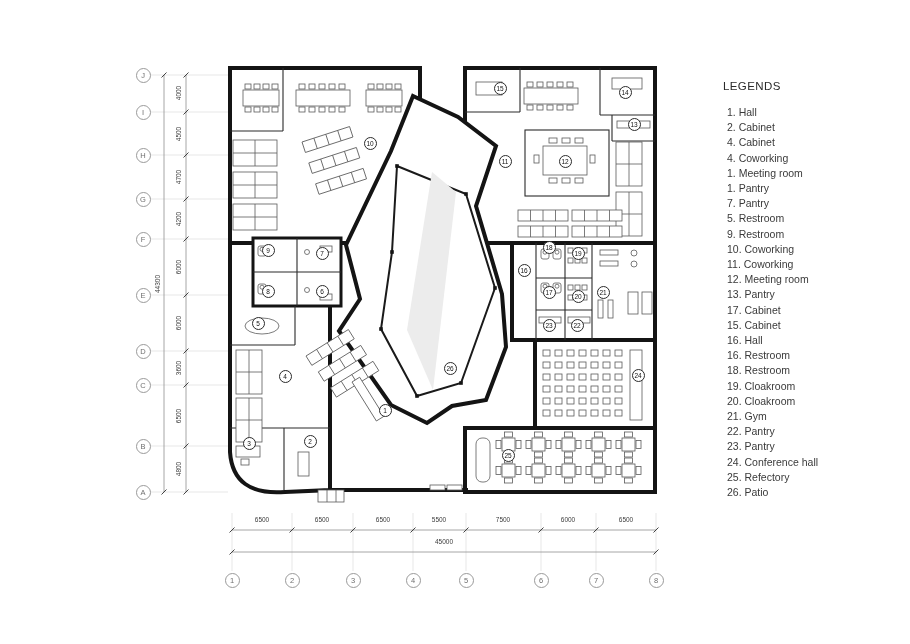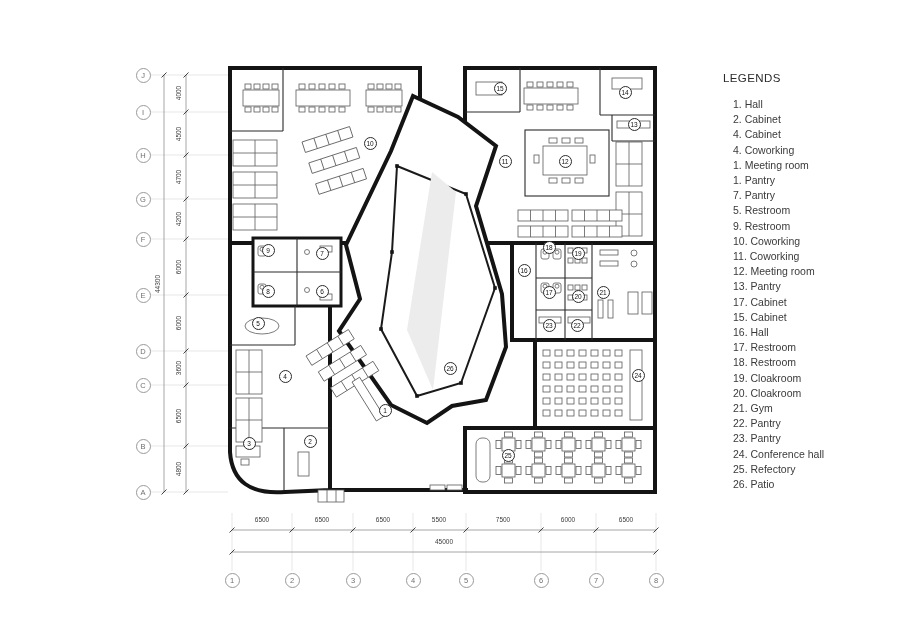--- a/index.html
+++ b/index.html
@@ -21,23 +21,23 @@
   
   .gmark{position:absolute;width:13px;height:13px;border:1px solid #9a9a9a;border-radius:50%;
          background:#fff;color:#6f6f6f;font-size:7.5px;line-height:13px;text-align:center;z-index:3;}
   .rlabel{position:absolute;width:11px;height:11px;border:1px solid #2b2b2b;border-radius:50%;
           background:#fff;color:#111;font-size:6.5px;line-height:11px;text-align:center;z-index:3;}
   .dimtext{position:absolute;font-size:6.5px;color:#3c3c3c;transform:translateX(-50%);
            white-space:nowrap;z-index:3;}
   .dimtext-v{position:absolute;font-size:6.5px;color:#3c3c3c;white-space:nowrap;z-index:3;
            transform:translate(-50%,-50%) rotate(-90deg);}
   
-  .legend{position:absolute;left:723px;top:72px;z-index:3;}
+  .legend{position:absolute;left:723px;top:80px;z-index:3;}
   .legend-title{font-size:11.5px;color:#2a2a2a;letter-spacing:0.4px;margin:0 0 13px 0;}
-  #legend-list{list-style:none;margin:10px;padding:0;}
+  #legend-list{list-style:none;margin:4px;padding:0;}
   #legend-list li{font-size:10.5px;line-height:15.2px;color:#3a3a3a;}
 </style>
 </head>
 <body>
 
 <div class="page">
 
   <svg width="910" height="644" viewBox="0 0 910 644">
     <defs>
       <g id="tbl8">
@@ -411,21 +411,21 @@
         <li>7. Pantry</li>
         <li>5. Restroom</li>
         <li>9. Restroom</li>
         <li>10. Coworking</li>
         <li>11. Coworking</li>
         <li>12. Meeting room</li>
         <li>13. Pantry</li>
         <li>17. Cabinet</li>
         <li>15. Cabinet</li>
         <li>16. Hall</li>
-        <li>17. Restroom</li>
+        <li>16. Restroom</li>
         <li>18. Restroom</li>
         <li>19. Cloakroom</li>
         <li>20. Cloakroom</li>
         <li>21. Gym</li>
         <li>22. Pantry</li>
         <li>23. Pantry</li>
         <li>24. Conference hall</li>
         <li>25. Refectory</li>
         <li>26. Patio</li>
       </ul>

